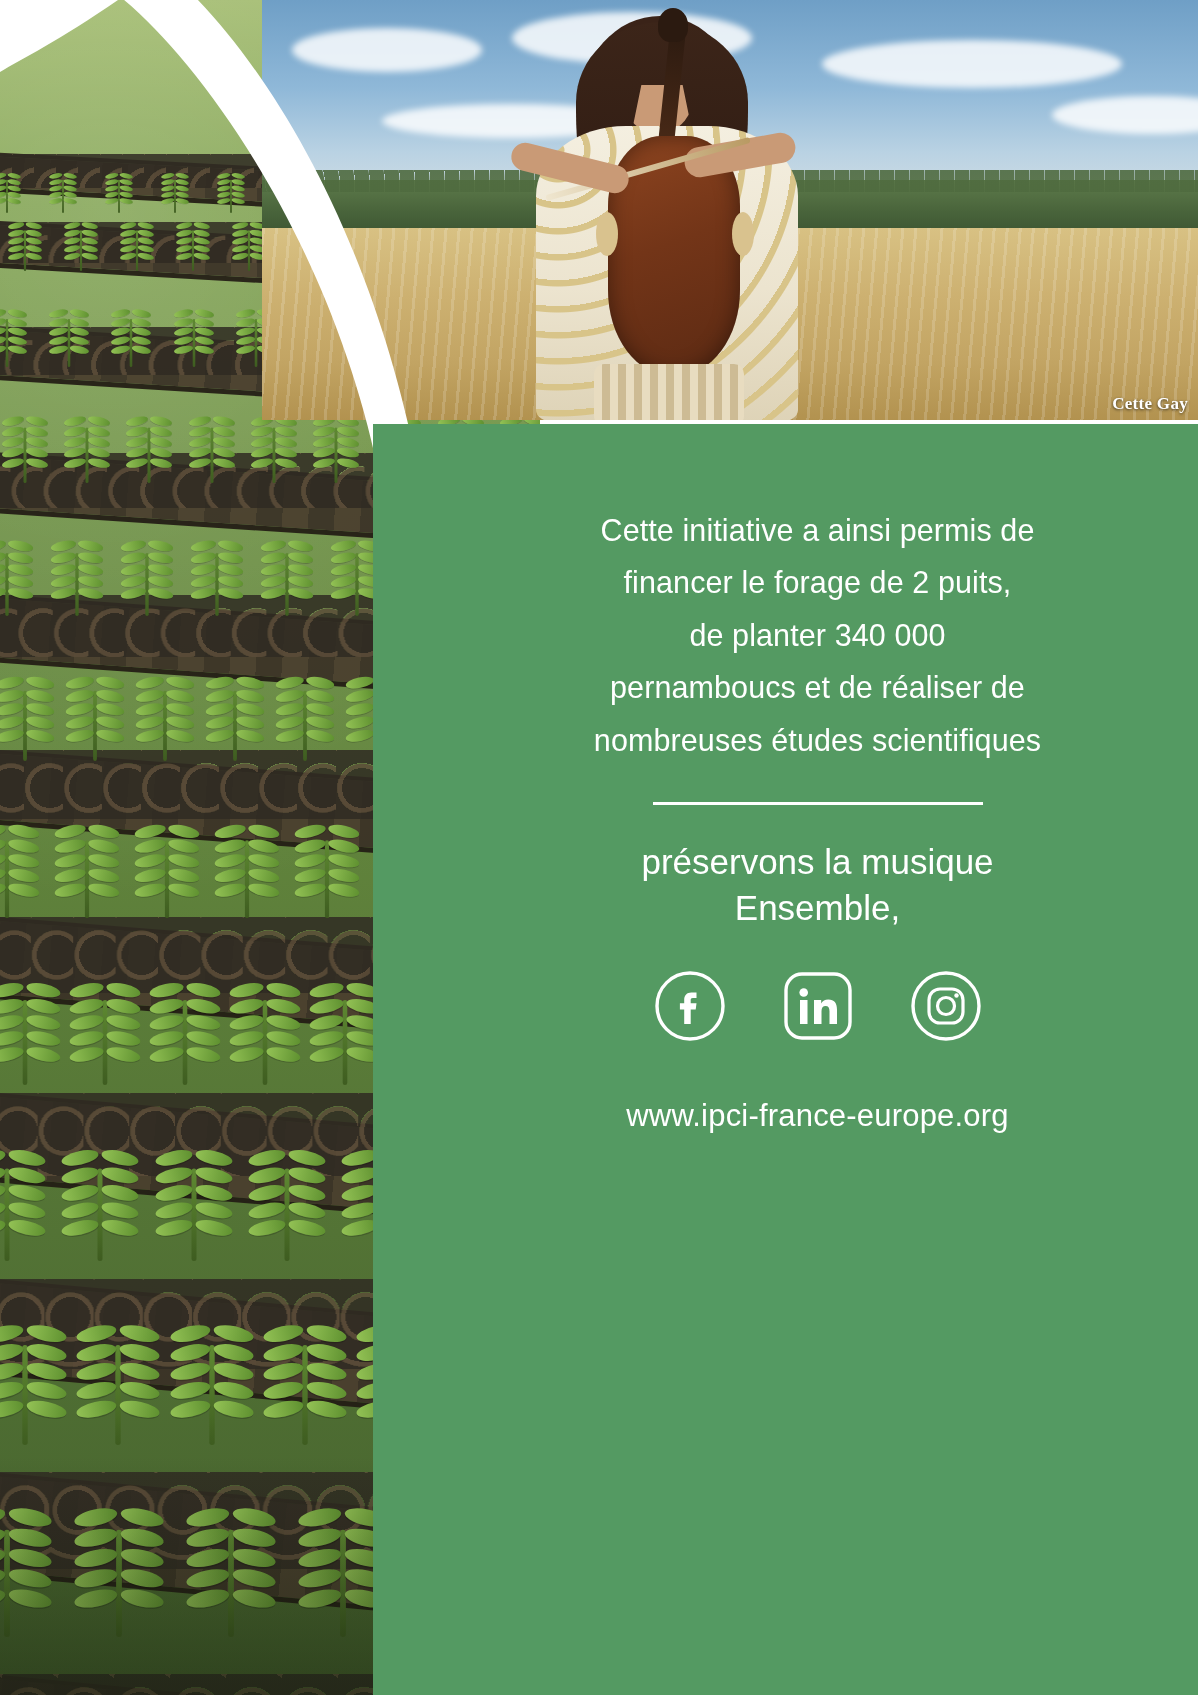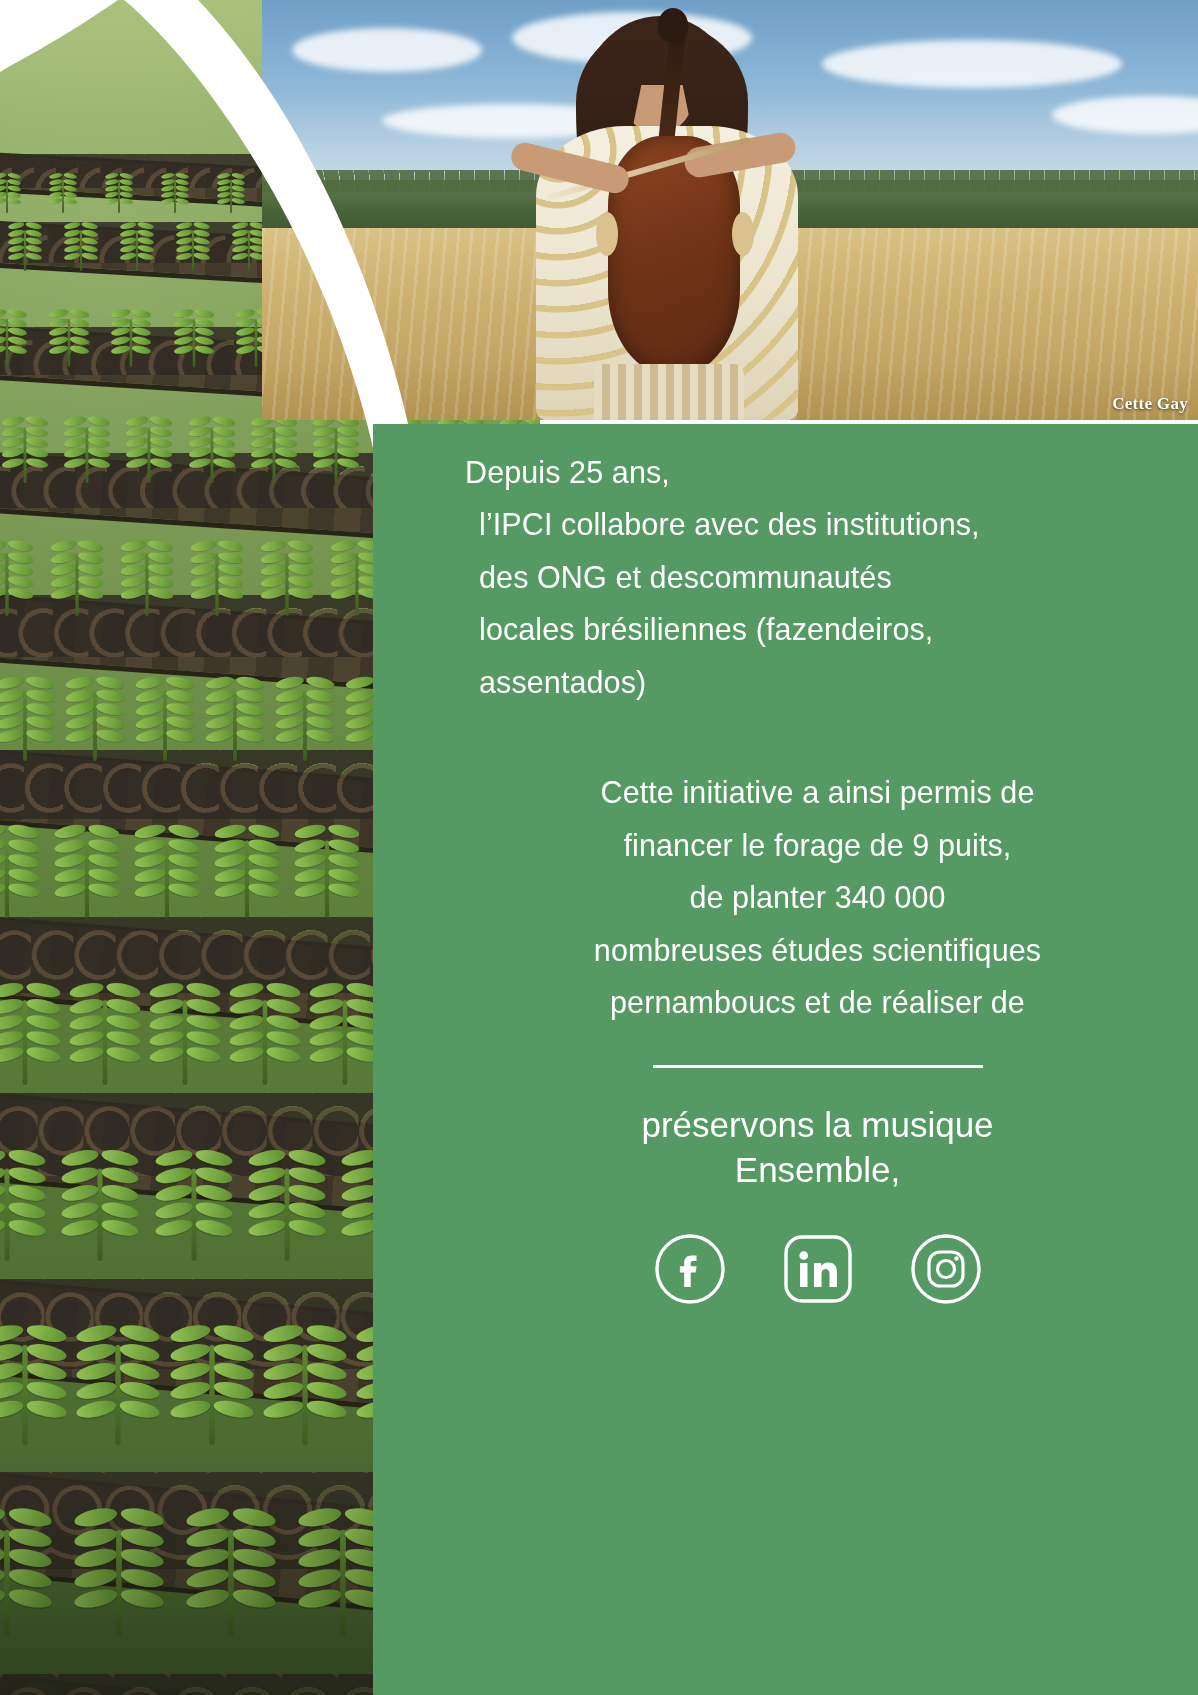--- a/index.html
+++ b/index.html
@@ -1413,34 +1413,27 @@
     <path d="M110 0 C 110 0, 300 120, 372 430 C 430 700, 470 1150, 530 1620 C 540 1660, 545 1680, 548 1695 L 0 1695 L 0 1695 L 0 0 Z" fill="none"></path>
     <path d="M118 -5 C 200 60, 330 240, 378 470 C 430 720, 470 1160, 528 1600 C 534 1650, 540 1680, 544 1700
              L 586 1700 C 580 1660, 572 1620, 564 1570 C 512 1180, 470 740, 418 470 C 368 212, 250 40, 166 -30 Z" fill="#ffffff"></path>
     <path d="M544 1700 L 1198 1700 L 1198 1695 L 544 1695 Z" fill="#ffffff"></path>
     <path d="M0 0 L 118 0 C 60 40, 20 60, 0 72 Z" fill="#ffffff"></path>
   </svg>
 
   <div class="green-panel">
     <div class="panel-inner">
 
-      <div class="para">
-        <span class="l">Depuis 25 ans,</span>
-        <span class="l indent">l’IPCI collabore avec des institutions,</span>
-        <span class="l indent">des ONG et descommunautés</span>
-        <span class="l indent">locales brésiliennes (fazendeiros,</span>
-        <span class="l indent">assentados)</span>
-      </div>
 
       <div class="para block-2">
         <span class="l">Cette initiative a ainsi permis de</span>
-        <span class="l">financer le forage de 9 puits,</span>
+        <span class="l">financer le forage de 2 puits,</span>
         <span class="l">de planter 340 000</span>
+        <span class="l">pernamboucs et de réaliser de</span>
         <span class="l">nombreuses études scientifiques</span>
-        <span class="l">pernamboucs et de réaliser de</span>
       </div>
 
       <div class="divider"></div>
 
       <div class="slogan">
         <div>préservons la musique</div>
         <div>Ensemble,</div>
       </div>
 
       <div class="socials">
@@ -1461,15 +1454,16 @@
         <a class="social" href="#" aria-label="Instagram">
           <svg viewBox="0 0 72 72" width="72" height="72">
             <circle cx="36" cy="36" r="33" fill="none" stroke="#ffffff" stroke-width="3.4"></circle>
             <rect x="19" y="19" width="34" height="34" rx="11" ry="11" fill="none" stroke="#ffffff" stroke-width="3.2"></rect>
             <circle cx="36" cy="36" r="8.5" fill="none" stroke="#ffffff" stroke-width="3.2"></circle>
             <circle cx="46.5" cy="25.5" r="2.2" fill="#ffffff"></circle>
           </svg>
         </a>
       </div>
 
+      <div class="url">www.ipci-france-europe.org</div>
     </div>
   </div>
 </div>
 
 </body></html>

